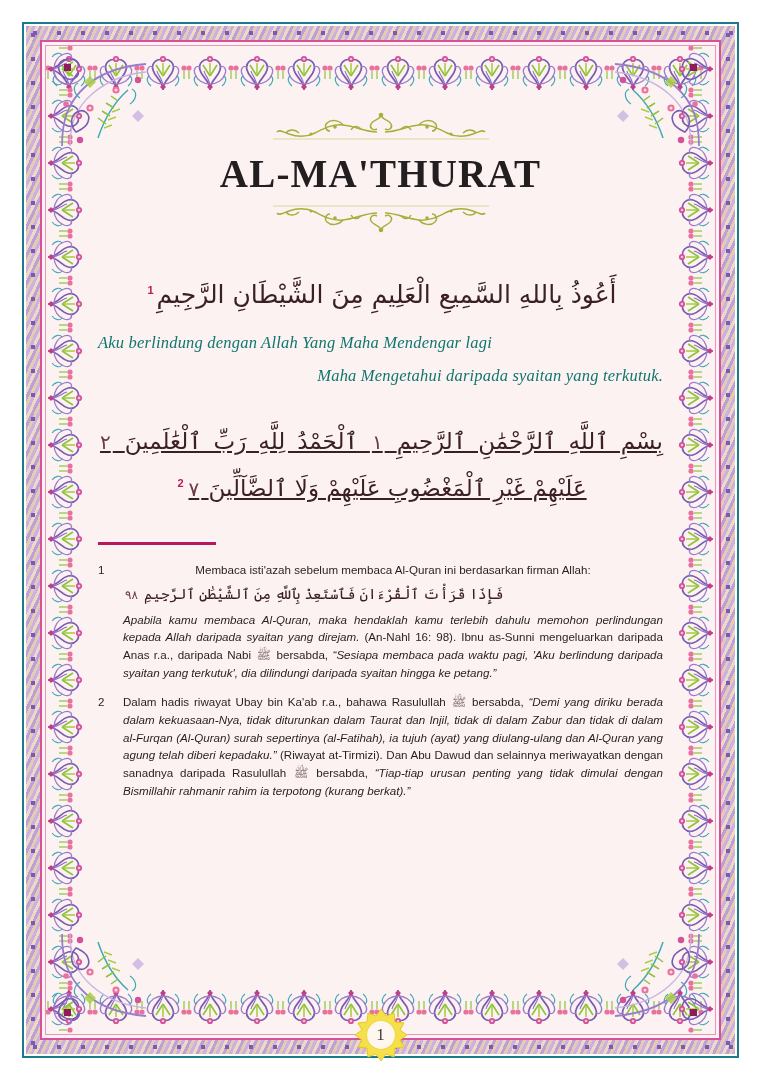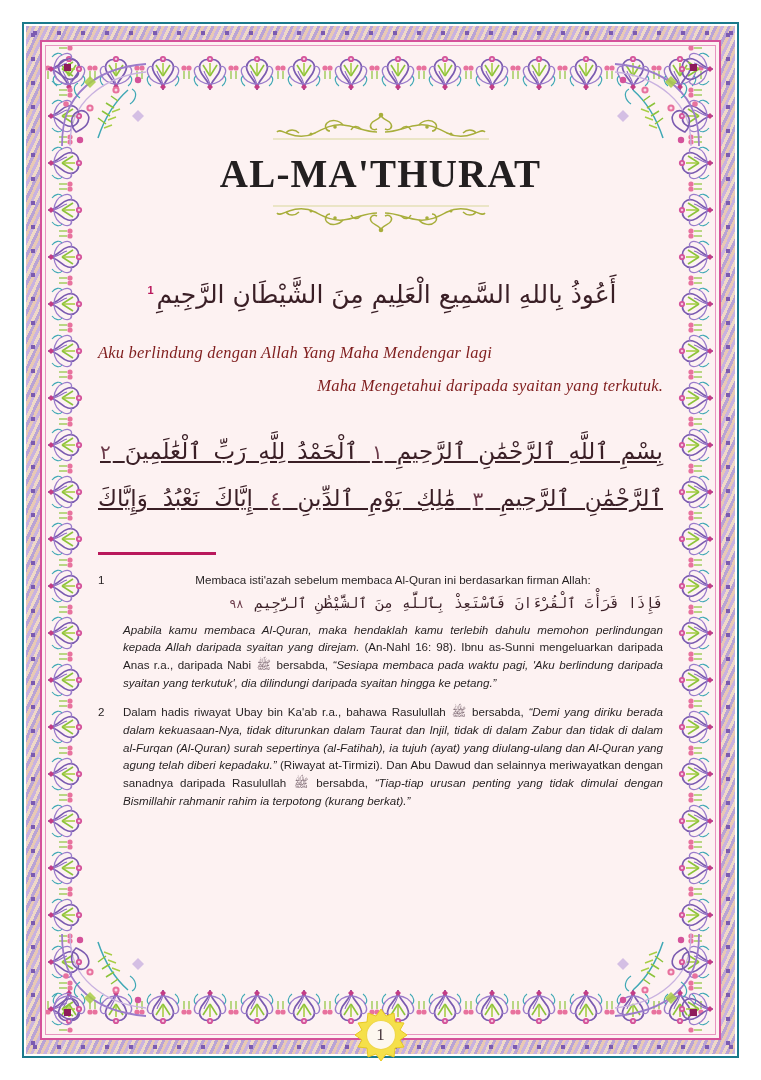--- a/index.html
+++ b/index.html
@@ -164,26 +164,26 @@
     font-size: 11px;
     color: #b9185c;
     vertical-align: super;
     font-weight: bold;
     direction: ltr;
     display: inline-block;
     margin: 0 3px;
   }
 
   .translation {
-    margin-top: 19px;
+    margin-top: 9px;
     font-family: "Liberation Serif", serif;
     font-style: italic;
     font-size: 16.5px;
     line-height: 2.0;
-    color: #7f1d1d;
+    color: #0f766e;
     text-align: justify;
     letter-spacing: 0.2px;
   }
   .translation .last { display: block; text-align: right; }
 
   .fatihah {
     margin-top: 26px;
     direction: rtl;
     font-family: "DejaVu Sans", sans-serif;
     font-size: 23px;
@@ -229,22 +229,22 @@
     text-align: left;
   }
   .fn-body {
     flex: 1 1 auto;
     text-align: justify;
   }
   .fn-body i, .fn-body em { font-style: italic; }
 
   .fn-arabic {
     direction: rtl;
-    text-align: right;
-    font-family: Liberation Mono, monospace;
+    text-align: left;
+    font-family: Liberation Sans, sans-serif;
     font-size: 14.5px;
     line-height: 1.9;
     color: #3a1f26;
     margin: 3px 0 2px;
     white-space: nowrap;
   }
 
   .saw {
     font-family: "DejaVu Sans", sans-serif;
     font-size: 12px;
@@ -537,26 +537,23 @@
       <span class="last">Maha Mengetahui daripada syaitan yang terkutuk.</span>
     </div>
 
     <div class="fatihah">
       <span class="ln just">
         <span>بِسْمِ ٱللَّهِ ٱلرَّحْمَٰنِ ٱلرَّحِيمِ</span>
         <span class="ayah-mark">١</span>
         <span>ٱلْحَمْدُ لِلَّهِ رَبِّ ٱلْعَٰلَمِينَ</span>
         <span class="ayah-mark">٢</span>
       </span>
-      <span class="ln just">
-        <span>ٱلرَّحْمَٰنِ ٱلرَّحِيمِ</span>
-        <span class="ayah-mark">٣</span>
-        <span>مَٰلِكِ يَوْمِ ٱلدِّينِ</span>
-        <span class="ayah-mark">٤</span>
-        <span>إِيَّاكَ نَعْبُدُ وَإِيَّاكَ</span>
+      <span class="ln">
+        <span>عَلَيْهِمْ غَيْرِ ٱلْمَغْضُوبِ عَلَيْهِمْ وَلَا ٱلضَّآلِّينَ</span>
+        <span class="ayah-mark">٧</span><span class="fnote-ref">2</span>
       </span>
     </div>
 
     <div class="fn-rule"></div>
 
     <div class="footnotes">
 
       <div class="fn">
         <div class="fn-num">1</div>
         <div class="fn-body">

